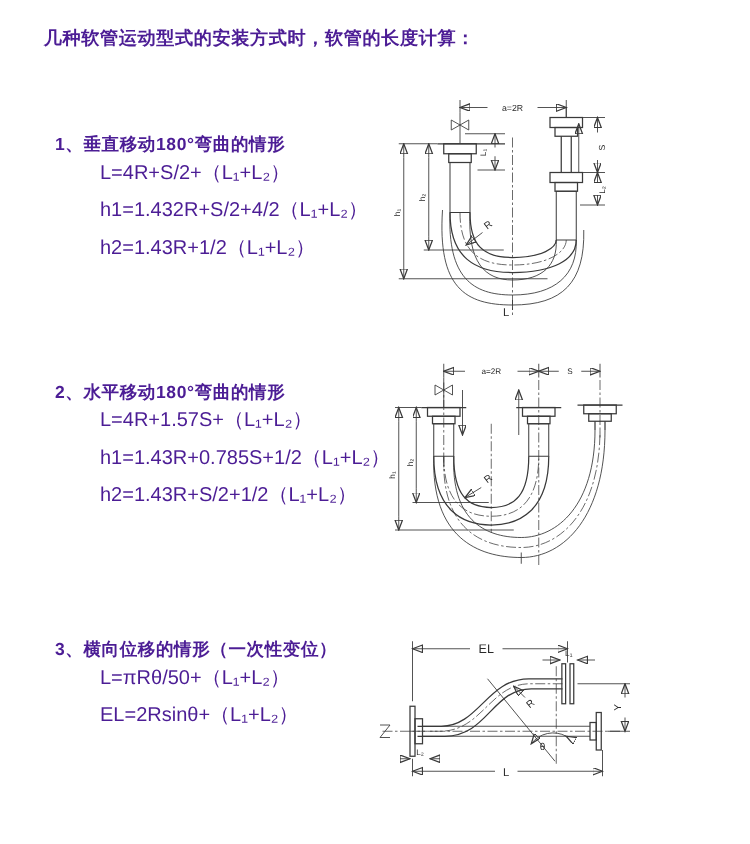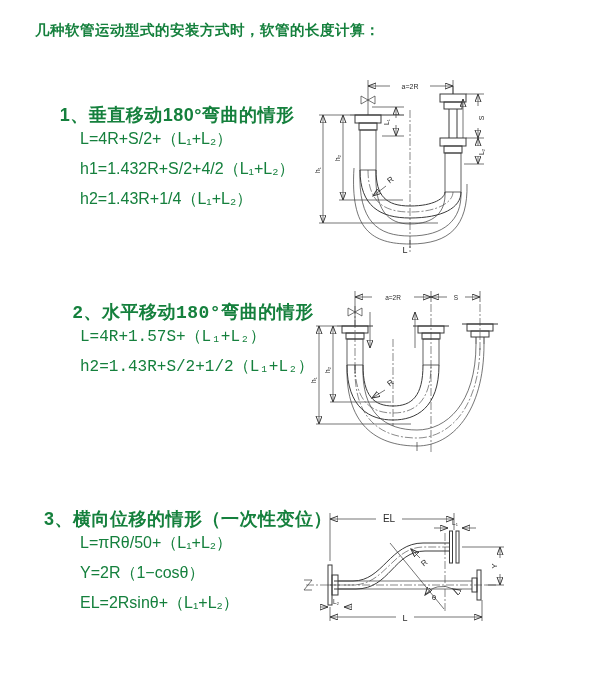--- a/index.html
+++ b/index.html
@@ -1,55 +1,55 @@
 <!DOCTYPE html>
 <html><head>
 <meta charset="utf-8">
 <style>
   html,body{margin:0;padding:0;background:#ffffff;}
   .canvas{position:relative;width:600px;height:675px;background:#ffffff;overflow:hidden;
-          font-family:"Liberation Sans","DejaVu Sans",sans-serif;color:#15803d;}
+          font-family:"Liberation Sans","DejaVu Sans",sans-serif;color:#4c1d95;}
   .title{position:absolute;left:35px;top:21px;font-size:14.5px;font-weight:bold;letter-spacing:0.5px;}
   .section{position:absolute;left:44px;}
-  .heading{font-size:18px;font-weight:bold;letter-spacing:0.5px;height:18px;line-height:18px;text-align:right;}
+  .heading{font-size:14px;font-weight:bold;letter-spacing:0.5px;height:18px;line-height:18px;}
   .formula{font-size:16px;line-height:30px;margin-left:36px;white-space:nowrap;}
   .formula:first-of-type{margin-top:5px;}
-  #sec1{top:106px;} #sec2{top:304px;font-family:Liberation Mono, monospace;} #sec3{top:510px;}
+  #sec1{top:106px;} #sec2{top:304px;} #sec3{top:510px;}
   .diag{position:absolute;}
   #d1{left:308px;top:66px;} #d2{left:306px;top:284px;} #d3{left:298px;top:503px;}
   svg line, svg path, svg rect{stroke:#3a3a3a;fill:none;}
   svg text{font-family:"Liberation Sans","DejaVu Sans",sans-serif;fill:#2a2a2a;stroke:none;}
   .thick{stroke-width:1;} .thin{stroke-width:0.7;}
   .cl{stroke-width:0.6;stroke-dasharray:8 2 2 2;}
   .hatchbox{stroke-width:0.8;}
 </style>
 </head>
 <body>
 
 <div class="canvas">
 
   <div class="title">几种软管运动型式的安装方式时，软管的长度计算：</div>
 
   <div class="section" id="sec1">
     <div class="heading">1、垂直移动180°弯曲的情形</div>
     <div class="formula">L=4R+S/2+（L₁+L₂）</div>
     <div class="formula">h1=1.432R+S/2+4/2（L₁+L₂）</div>
-    <div class="formula">h2=1.43R+1/4（L₁+L₂）</div>
+    <div class="formula">h2=1.43R+1/2（L₁+L₂）</div>
   </div>
 
   <div class="section" id="sec2">
     <div class="heading">2、水平移动180°弯曲的情形</div>
     <div class="formula">L=4R+1.57S+（L₁+L₂）</div>
+    <div class="formula">h1=1.43R+0.785S+1/2（L₁+L₂）</div>
     <div class="formula">h2=1.43R+S/2+1/2（L₁+L₂）</div>
   </div>
 
   <div class="section" id="sec3">
     <div class="heading">3、横向位移的情形（一次性变位）</div>
     <div class="formula">L=πRθ/50+（L₁+L₂）</div>
-    <div class="formula">Y=2R（1−cosθ）</div>
     <div class="formula">EL=2Rsinθ+（L₁+L₂）</div>
   </div>
 
   <svg id="d1" class="diag" width="282" height="192" viewBox="0 0 282 192">
     <defs>
       <marker id="ah1" markerWidth="9" markerHeight="7" refX="8" refY="3" orient="auto" markerUnits="userSpaceOnUse">
         <path d="M0,0 L8,3 L0,6 Z" fill="#3a3a3a" stroke="none"></path>
       </marker>
       <pattern id="xh1" width="4" height="4" patternUnits="userSpaceOnUse">
         <path d="M0,4 L4,0 M0,0 L4,4" stroke="#555" stroke-width="0.5"></path>

